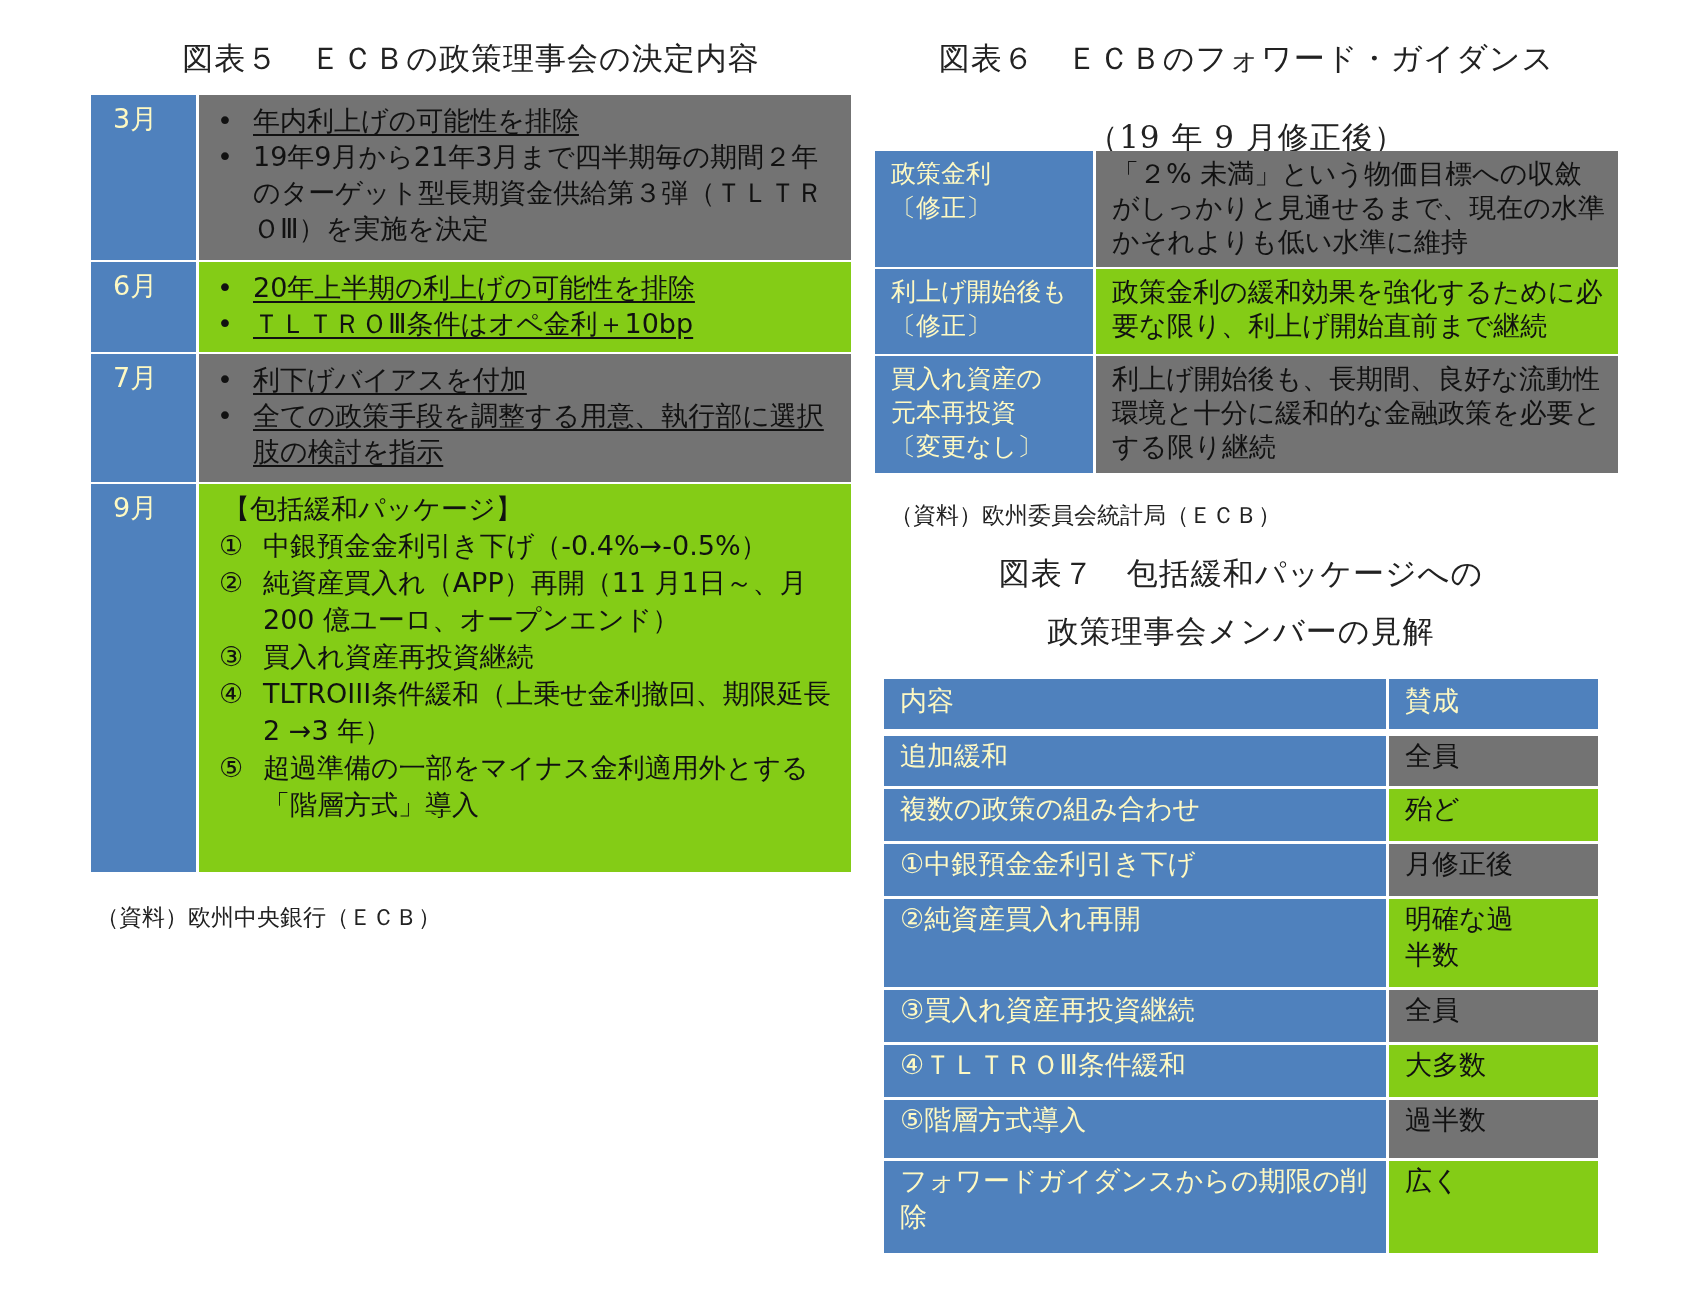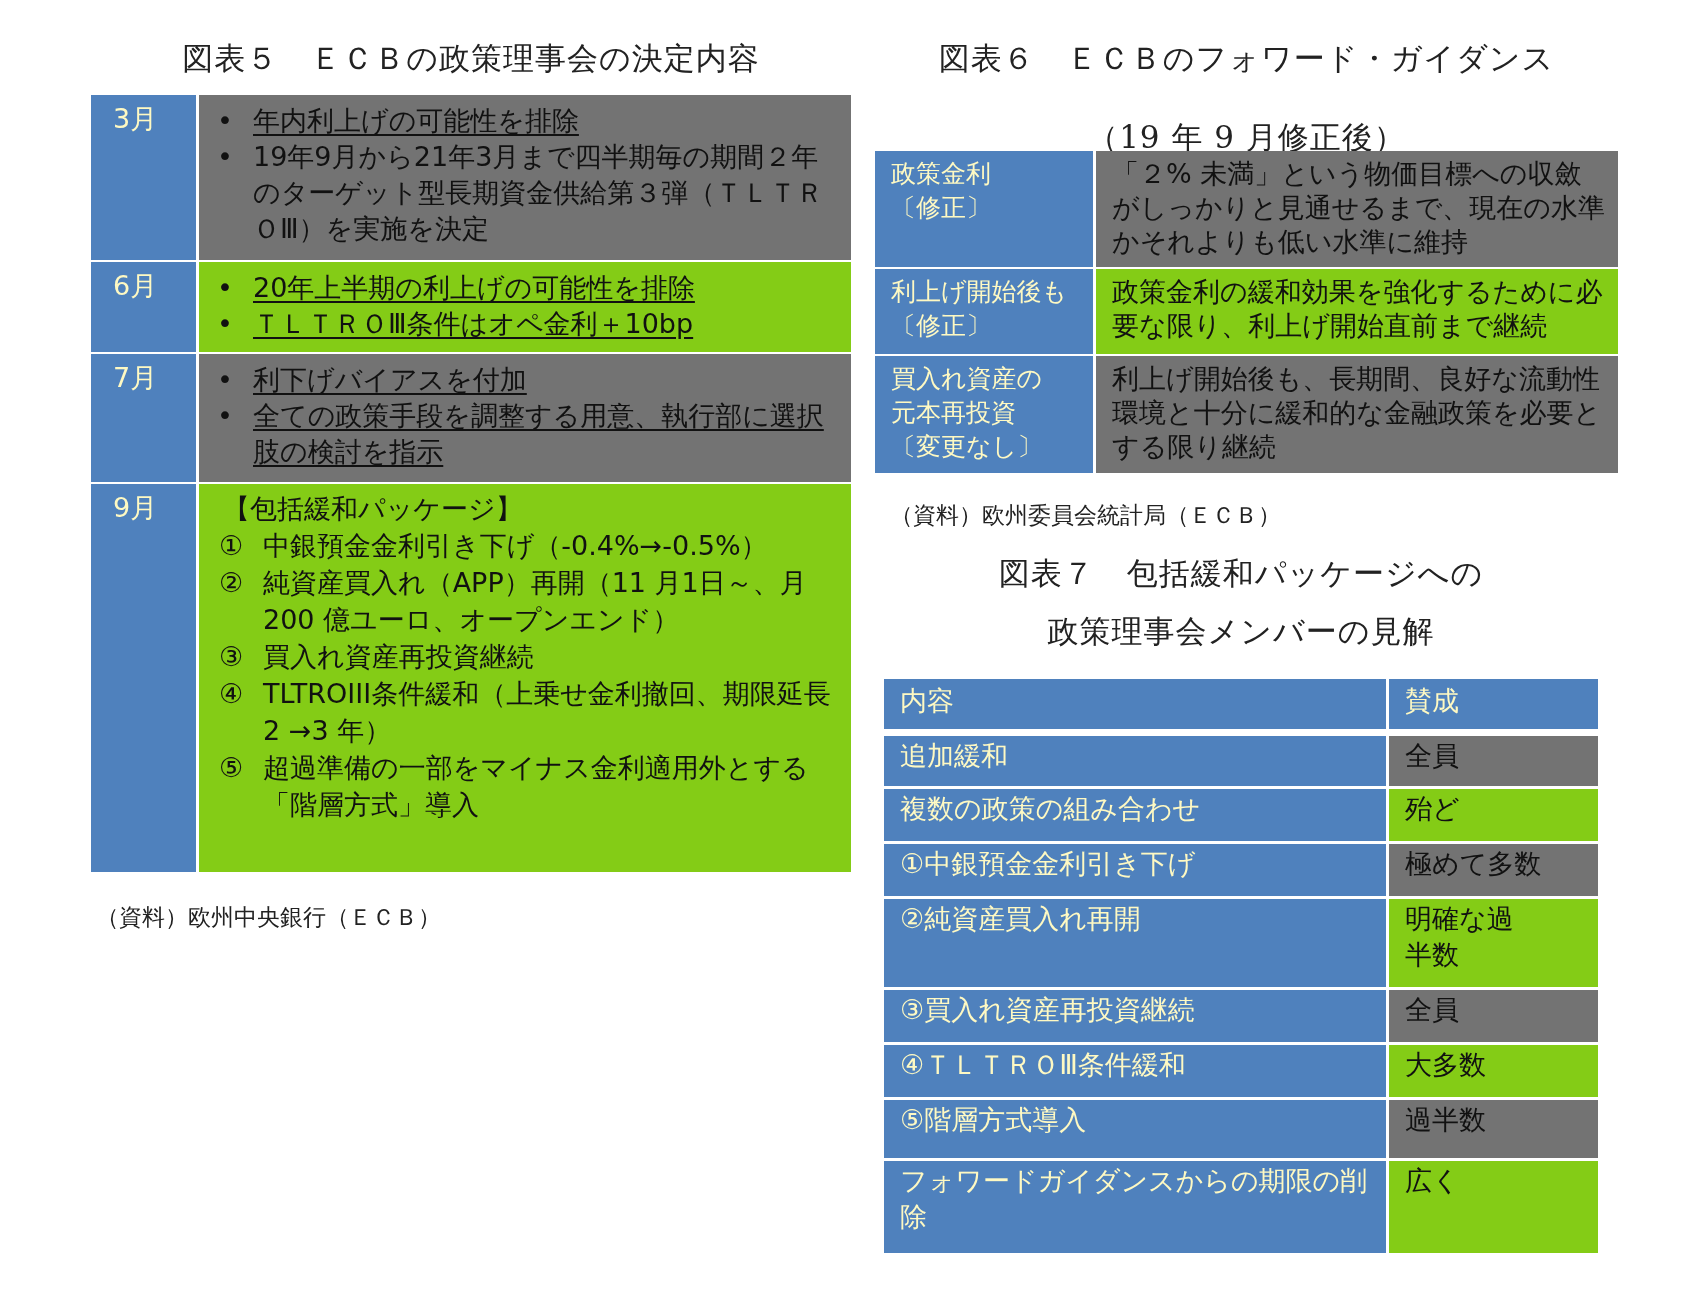--- a/index.html
+++ b/index.html
@@ -122,21 +122,21 @@
   <div class="row" style="top:57px;height:50px;">
     <div class="cell blue" style="left:0;width:502px;padding-top:2px;">追加緩和</div>
     <div class="cell dark" style="left:505px;right:0;padding-top:2px;">全員</div>
   </div>
   <div class="row" style="top:110px;height:52px;">
     <div class="cell blue" style="left:0;width:502px;padding-top:2px;">複数の政策の組み合わせ</div>
     <div class="cell light" style="left:505px;right:0;padding-top:2px;">殆ど</div>
   </div>
   <div class="row" style="top:165px;height:52px;">
     <div class="cell blue" style="left:0;width:502px;padding-top:2px;">①中銀預金金利引き下げ</div>
-    <div class="cell dark" style="left:505px;right:0;padding-top:2px;">極めて多数</div>
+    <div class="cell dark" style="left:505px;right:0;padding-top:2px;">月修正後</div>
   </div>
   <div class="row" style="top:220px;height:88px;">
     <div class="cell blue" style="left:0;width:502px;padding-top:2px;">②純資産買入れ再開</div>
     <div class="cell light" style="left:505px;right:0;padding-top:2px;padding-right:70px;">明確な過半数</div>
   </div>
   <div class="row" style="top:311px;height:52px;">
     <div class="cell blue" style="left:0;width:502px;padding-top:2px;">③買入れ資産再投資継続</div>
     <div class="cell dark" style="left:505px;right:0;padding-top:2px;">全員</div>
   </div>
   <div class="row" style="top:366px;height:52px;">

